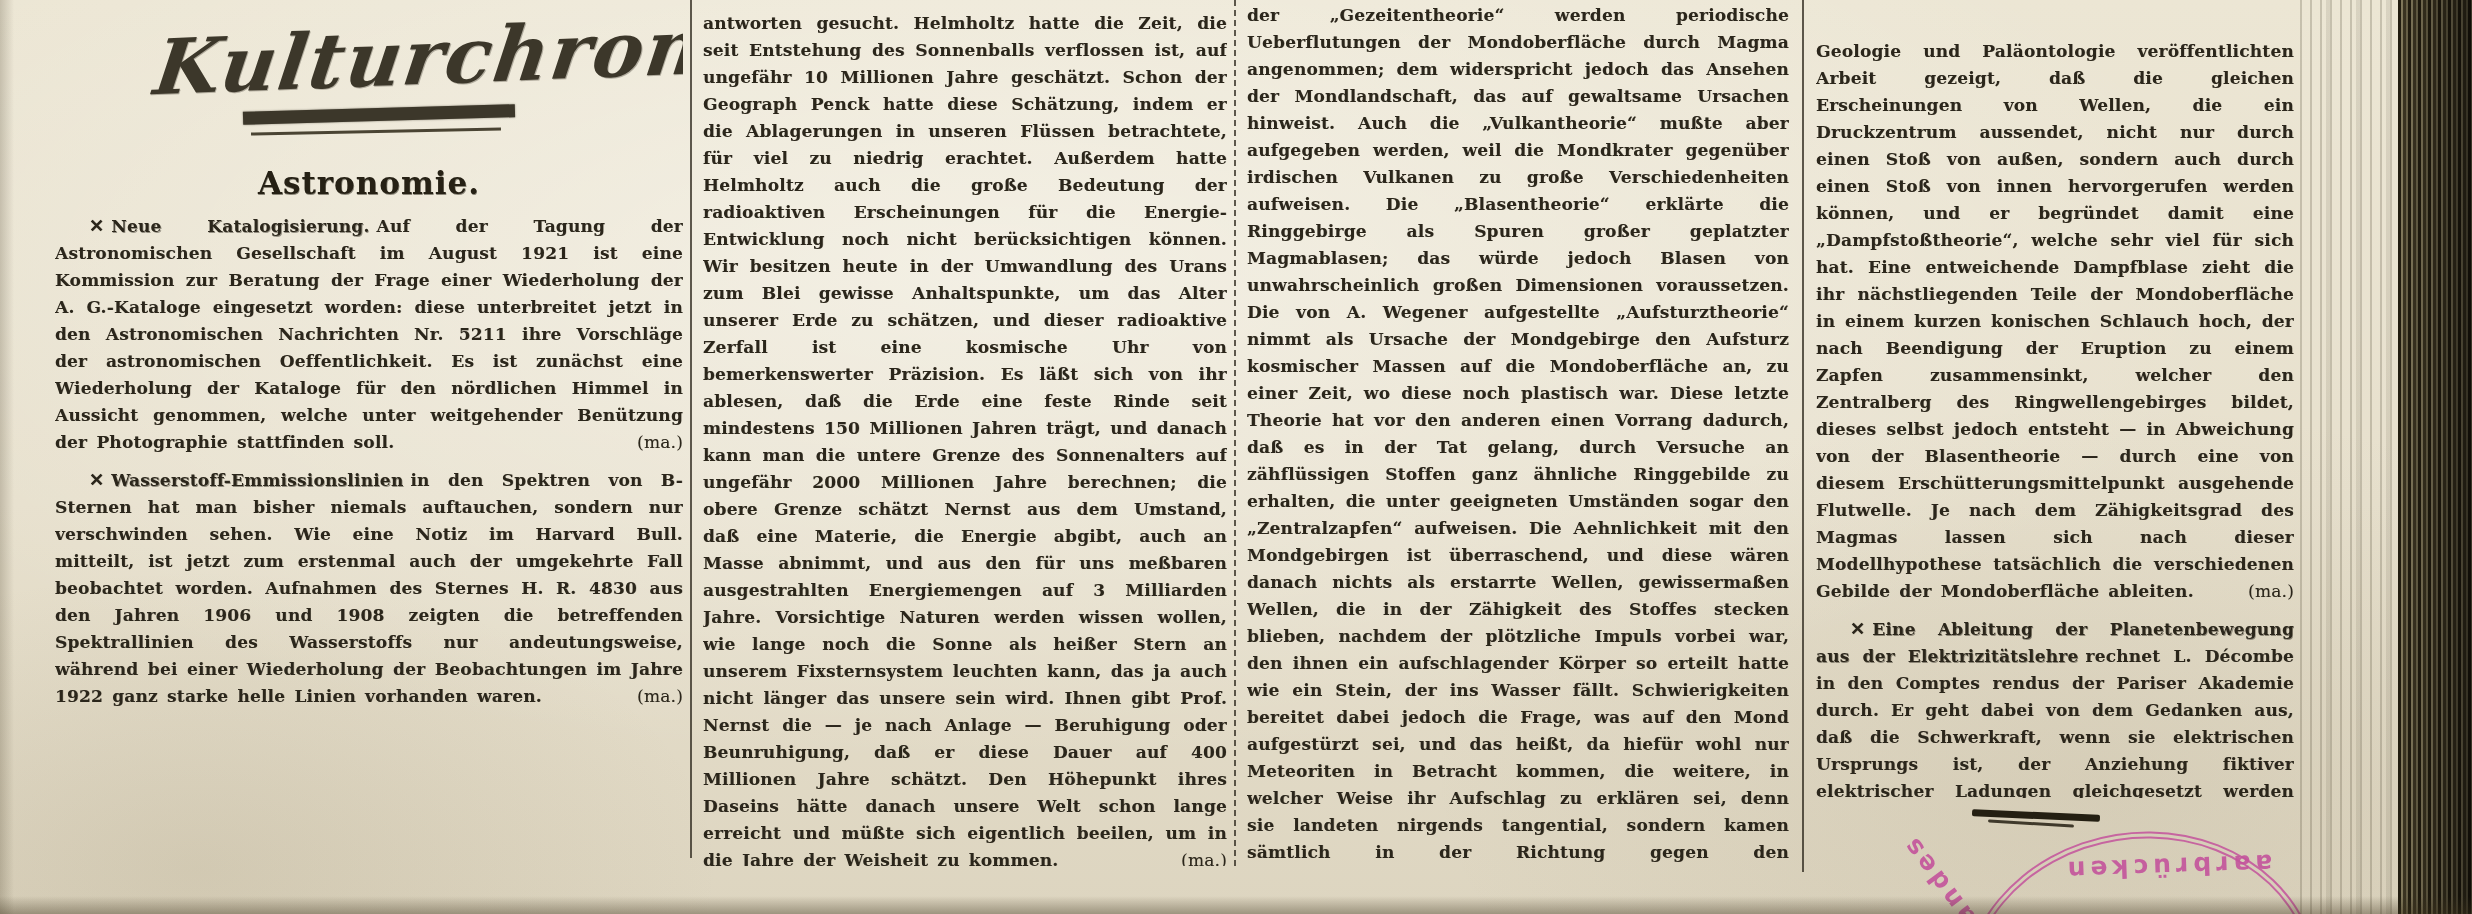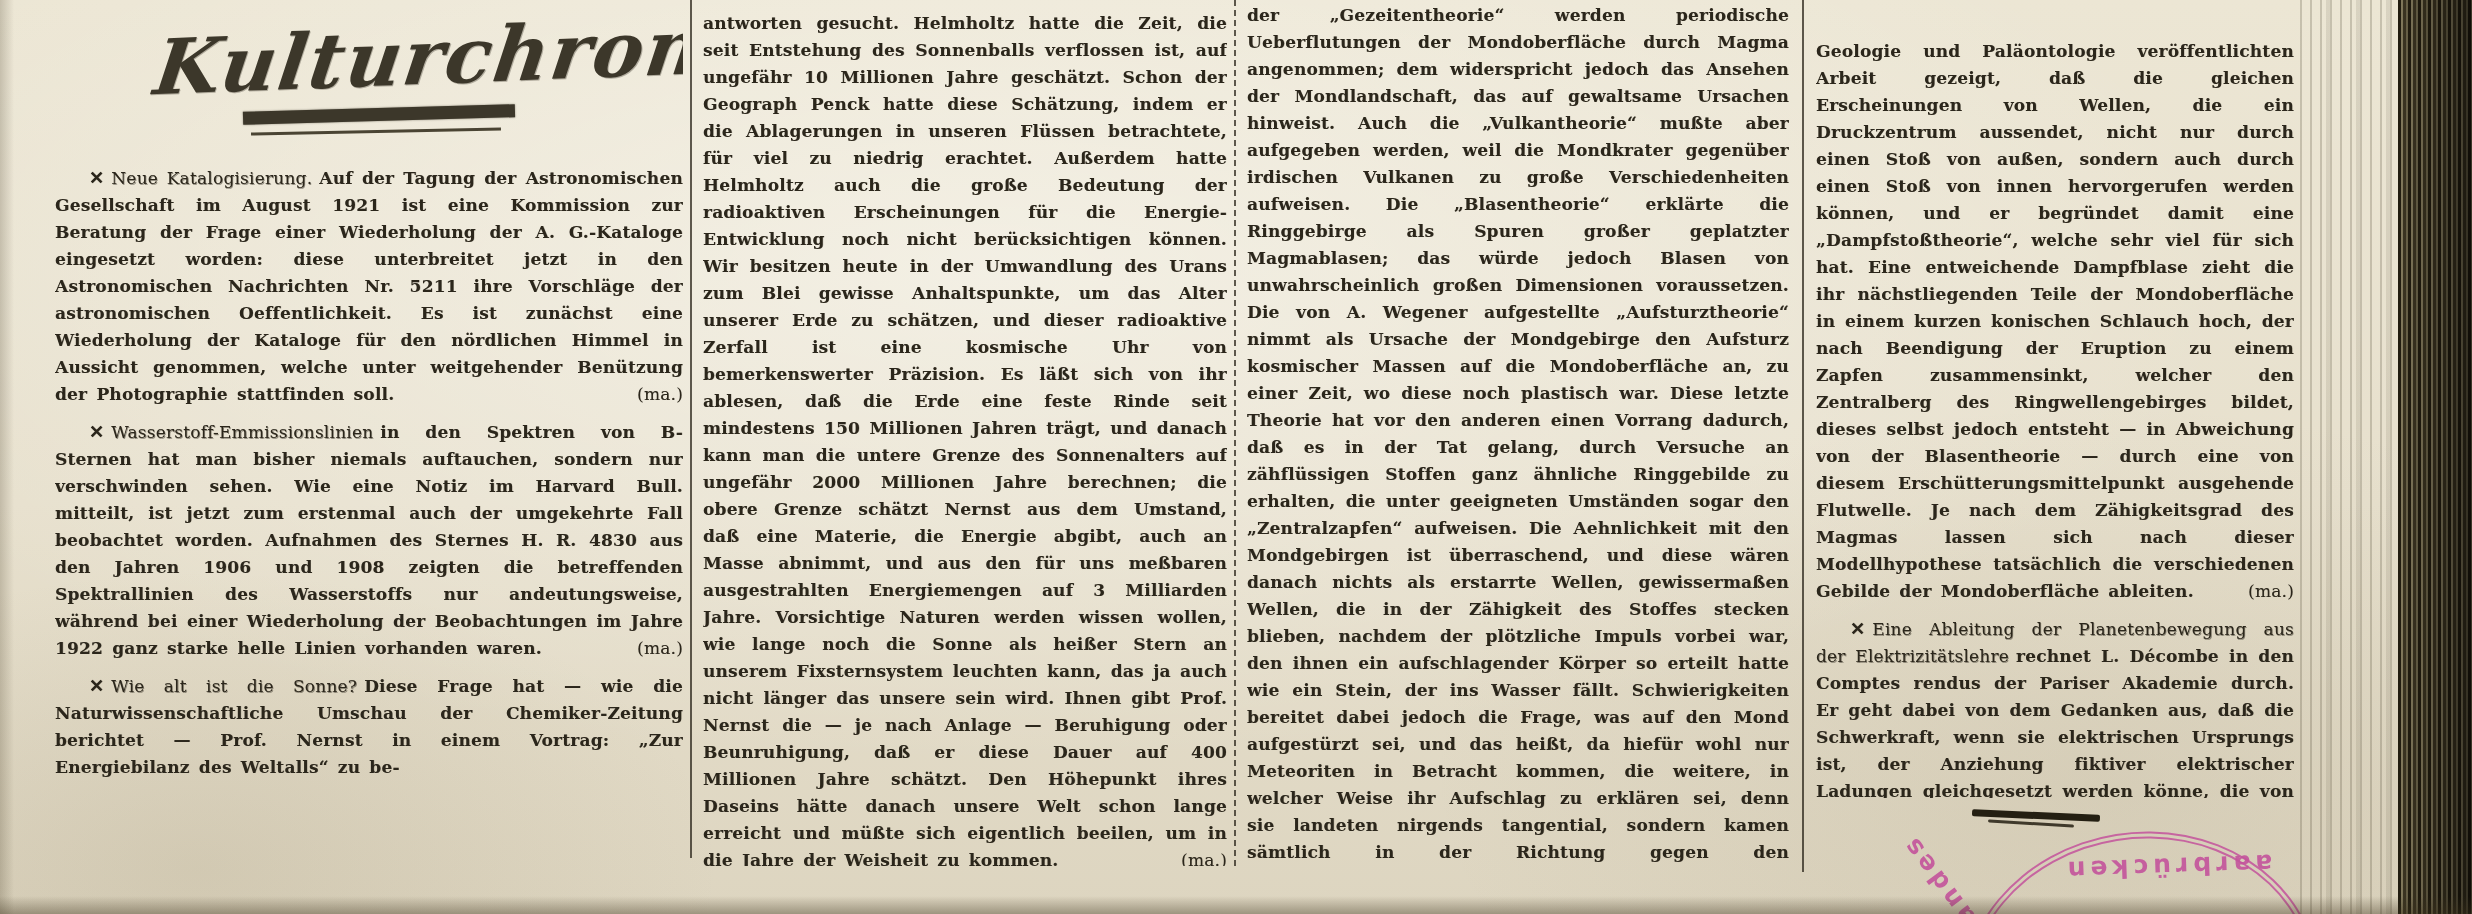--- a/index.html
+++ b/index.html
@@ -53,21 +53,21 @@
     text-shadow:.6px .6px 0 rgba(38,33,21,.5);
   }
   .par{
     margin:0 0 10px 0;
     font-size:17px;line-height:27px;font-weight:bold;
     text-align:justify;word-spacing:3px;letter-spacing:.2px;
     text-shadow:.4px .4px 0 rgba(43,38,27,.30);
   }
   .par.indent{text-indent:34px;}
   .marker{font-weight:bold;margin-right:7px;font-size:18px;}
-  .lead{font-weight:normal;margin-right:7px;text-shadow:.8px .8px 0 rgba(43,38,27,.45);}
+  .lead{font-weight:bold;margin-right:7px;text-shadow:.8px .8px 0 rgba(43,38,27,.45);}
   .sig{float:right;font-weight:normal;padding-left:14px;}
   
   .edge-light{
     position:absolute;left:2300px;top:0;width:98px;height:914px;
     background:
       repeating-linear-gradient(90deg, rgba(75,68,48,.28) 0 2px, rgba(0,0,0,0) 2px 10px),
       repeating-linear-gradient(90deg, rgba(0,0,0,0) 0 26px, rgba(75,68,48,.14) 26px 30px);
     opacity:.85;
   }
   .edge-dark{
@@ -107,32 +107,30 @@
 <body>
 
 <div class="page">
 
   <div class="col col1">
     <div class="masthead">
       <div class="mast-title">Kulturchronik</div>
       <div class="mast-bar"></div>
       <div class="mast-rule"></div>
     </div>
+    <div class="heading">Astronomie.</div>
 
     <p class="par indent">
       <span class="marker">✕</span><span class="lead">Neue Katalogisierung.</span><span class="body">Auf der Tagung der Astronomischen Gesellschaft im August 1921 ist eine Kommission zur Beratung der Frage einer Wiederholung der A. G.-Kataloge eingesetzt worden: diese unterbreitet jetzt in den Astronomischen Nachrichten Nr. 5211 ihre Vorschläge der astronomischen Oeffentlichkeit. Es ist zunächst eine Wiederholung der Kataloge für den nördlichen Himmel in Aussicht genommen, welche unter weitgehender Benützung der Photographie stattfinden soll.</span><span class="sig">(ma.)</span>
     </p>
 
     <p class="par indent">
       <span class="marker">✕</span><span class="lead">Wasserstoff-Emmissionslinien</span><span class="body">in den Spektren von B-Sternen hat man bisher niemals auftauchen, sondern nur verschwinden sehen. Wie eine Notiz im Harvard Bull. mitteilt, ist jetzt zum erstenmal auch der umgekehrte Fall beobachtet worden. Aufnahmen des Sternes H. R. 4830 aus den Jahren 1906 und 1908 zeigten die betreffenden Spektrallinien des Wasserstoffs nur andeutungsweise, während bei einer Wiederholung der Beobachtungen im Jahre 1922 ganz starke helle Linien vorhanden waren.</span><span class="sig">(ma.)</span>
     </p>
 
-    <p class="par indent">
-      <span class="marker">✕</span><span class="lead">Wie alt ist die Sonne?</span><span class="body">Diese Frage hat — wie die Naturwissenschaftliche Umschau der Chemiker-Zeitung berichtet — Prof. Nernst in einem Vortrag: „Zur Energiebilanz des Weltalls“ zu be-</span>
-    </p>
   </div>
 
   <div class="divider d1"></div>
 
   <div class="col col2">
     <p class="par">
       <span class="body">antworten gesucht. Helmholtz hatte die Zeit, die seit Entstehung des Sonnenballs verflossen ist, auf ungefähr 10 Millionen Jahre geschätzt. Schon der Geograph Penck hatte diese Schätzung, indem er die Ablagerungen in unseren Flüssen betrachtete, für viel zu niedrig erachtet. Außerdem hatte Helmholtz auch die große Bedeutung der radioaktiven Erscheinungen für die Energie-Entwicklung noch nicht berücksichtigen können. Wir besitzen heute in der Umwandlung des Urans zum Blei gewisse Anhaltspunkte, um das Alter unserer Erde zu schätzen, und dieser radioaktive Zerfall ist eine kosmische Uhr von bemerkenswerter Präzision. Es läßt sich von ihr ablesen, daß die Erde eine feste Rinde seit mindestens 150 Millionen Jahren trägt, und danach kann man die untere Grenze des Sonnenalters auf ungefähr 2000 Millionen Jahre berechnen; die obere Grenze schätzt Nernst aus dem Umstand, daß eine Materie, die Energie abgibt, auch an Masse abnimmt, und aus den für uns meßbaren ausgestrahlten Energiemengen auf 3 Milliarden Jahre. Vorsichtige Naturen werden wissen wollen, wie lange noch die Sonne als heißer Stern an unserem Fixsternsystem leuchten kann, das ja auch nicht länger das unsere sein wird. Ihnen gibt Prof. Nernst die — je nach Anlage — Beruhigung oder Beunruhigung, daß er diese Dauer auf 400 Millionen Jahre schätzt. Den Höhepunkt ihres Daseins hätte danach unsere Welt schon lange erreicht und müßte sich eigentlich beeilen, um in die Jahre der Weisheit zu kommen.</span><span class="sig">(ma.)</span>
     </p>
 
   </div>

